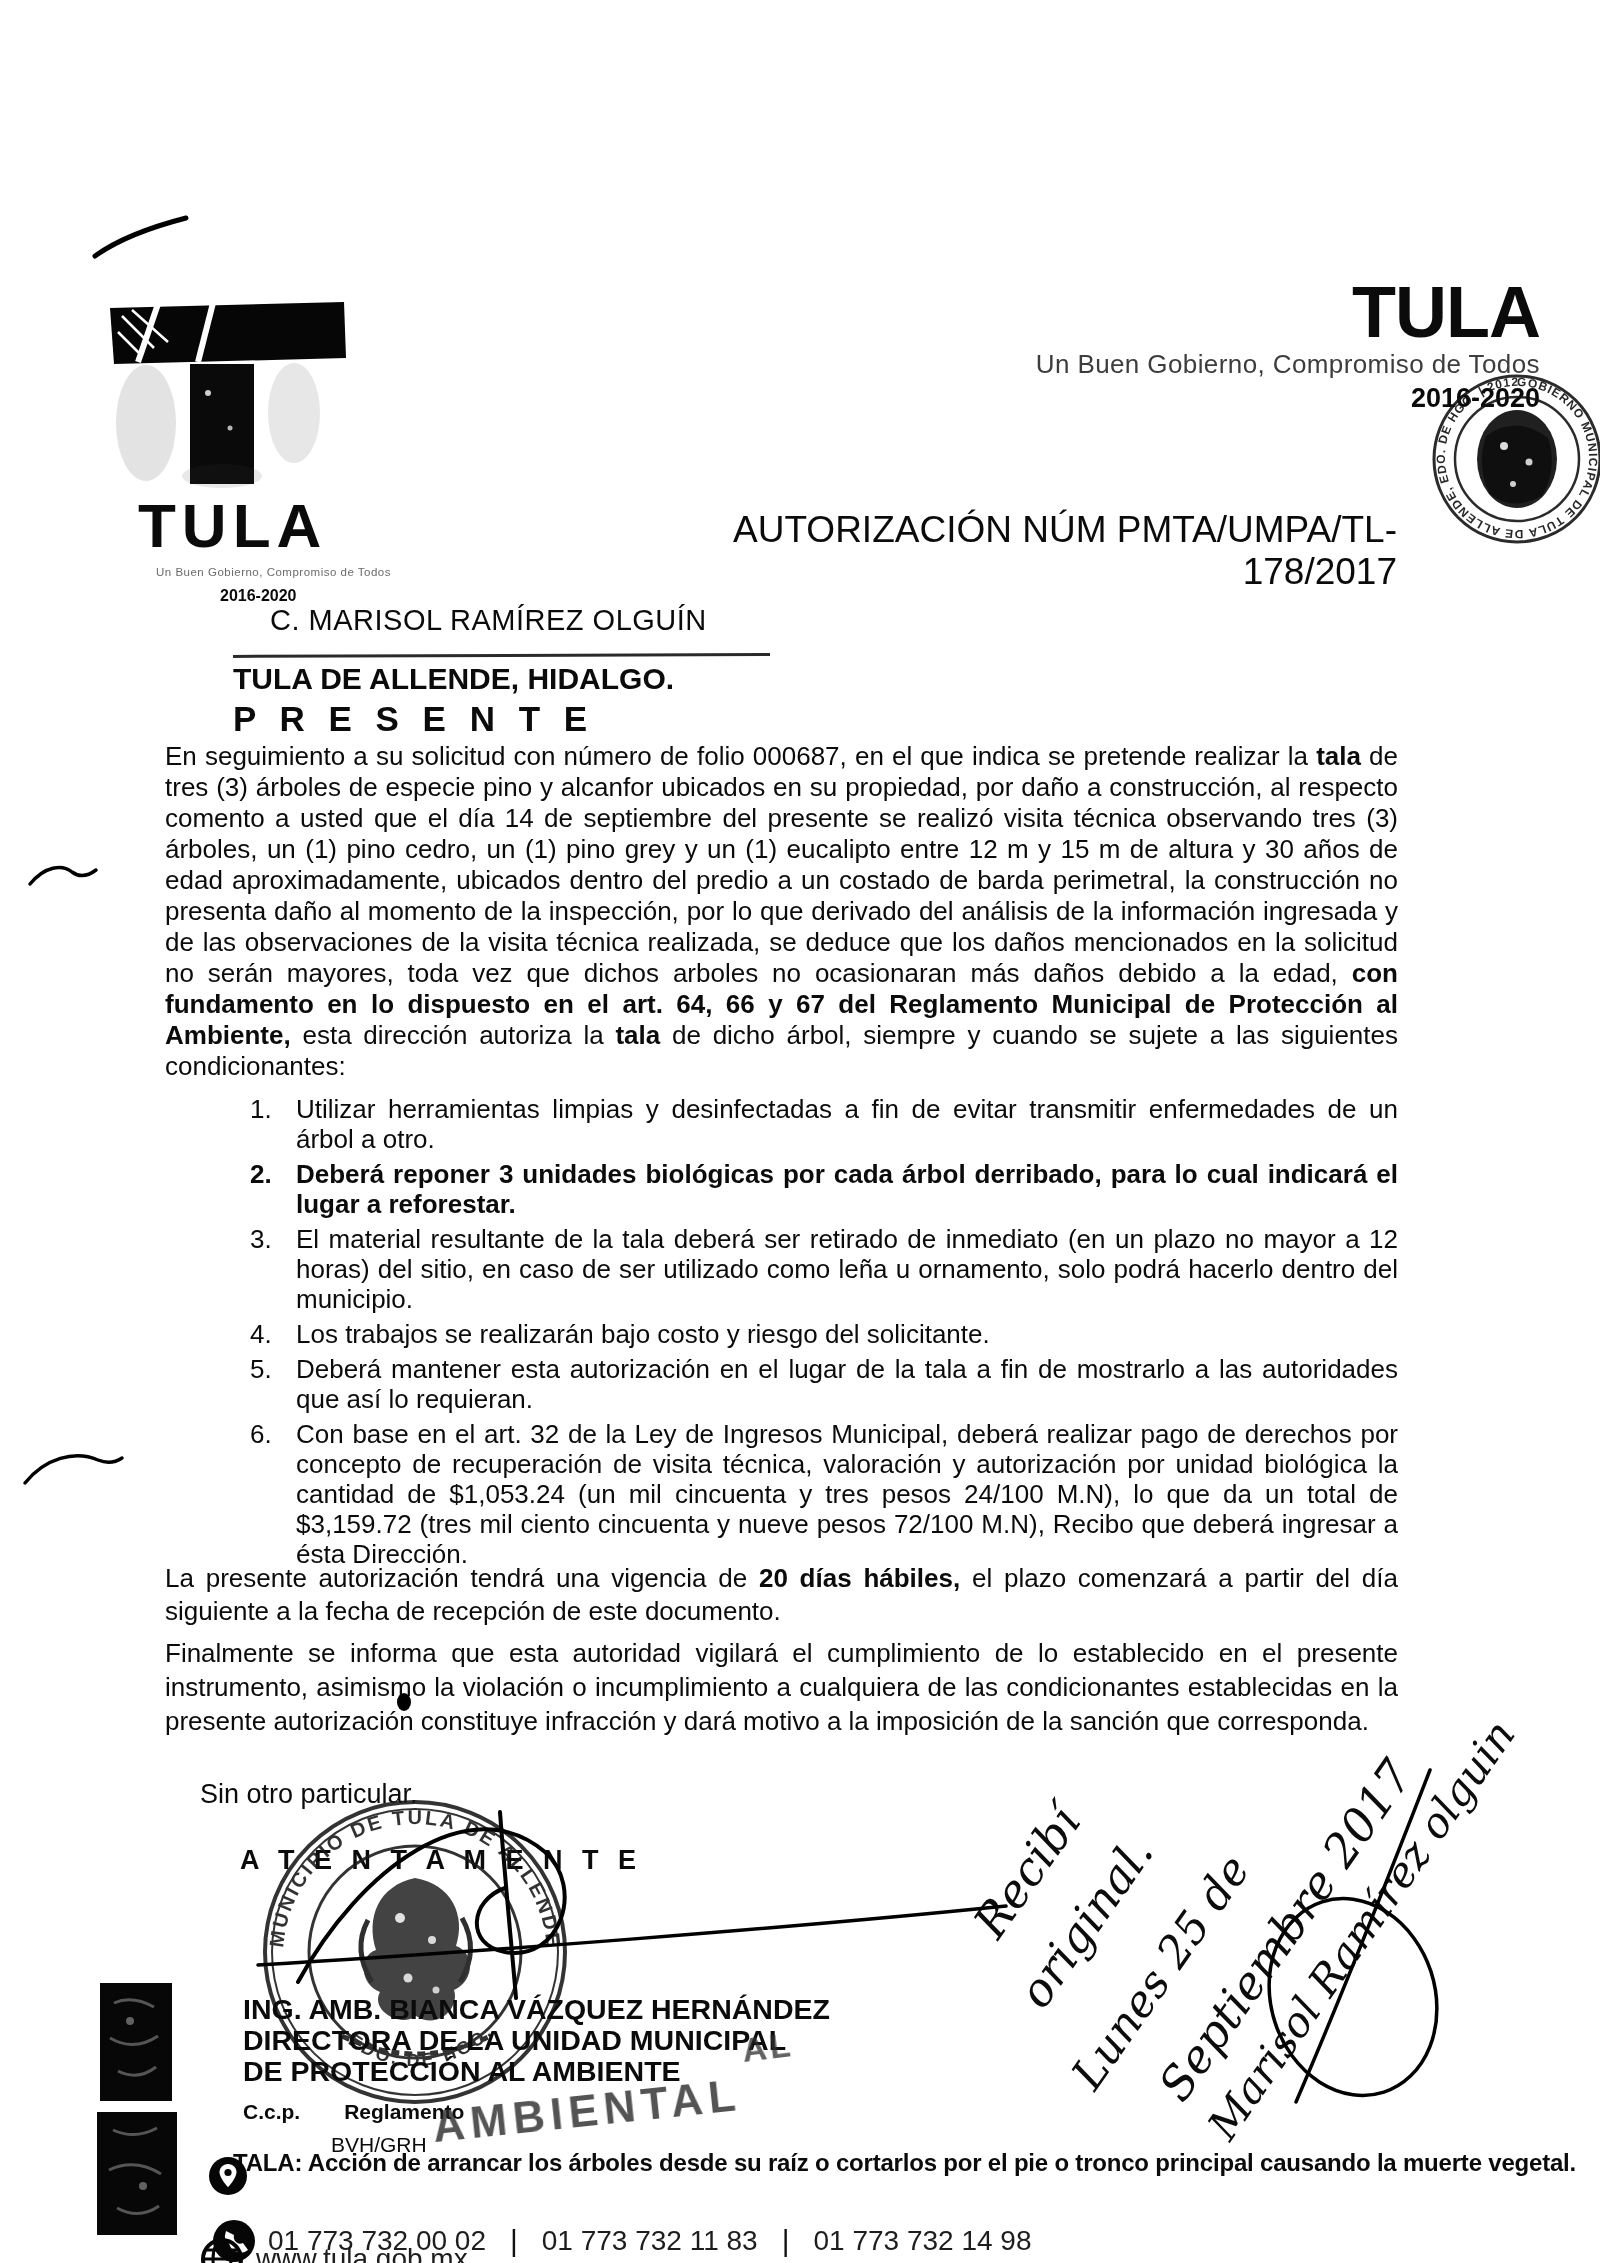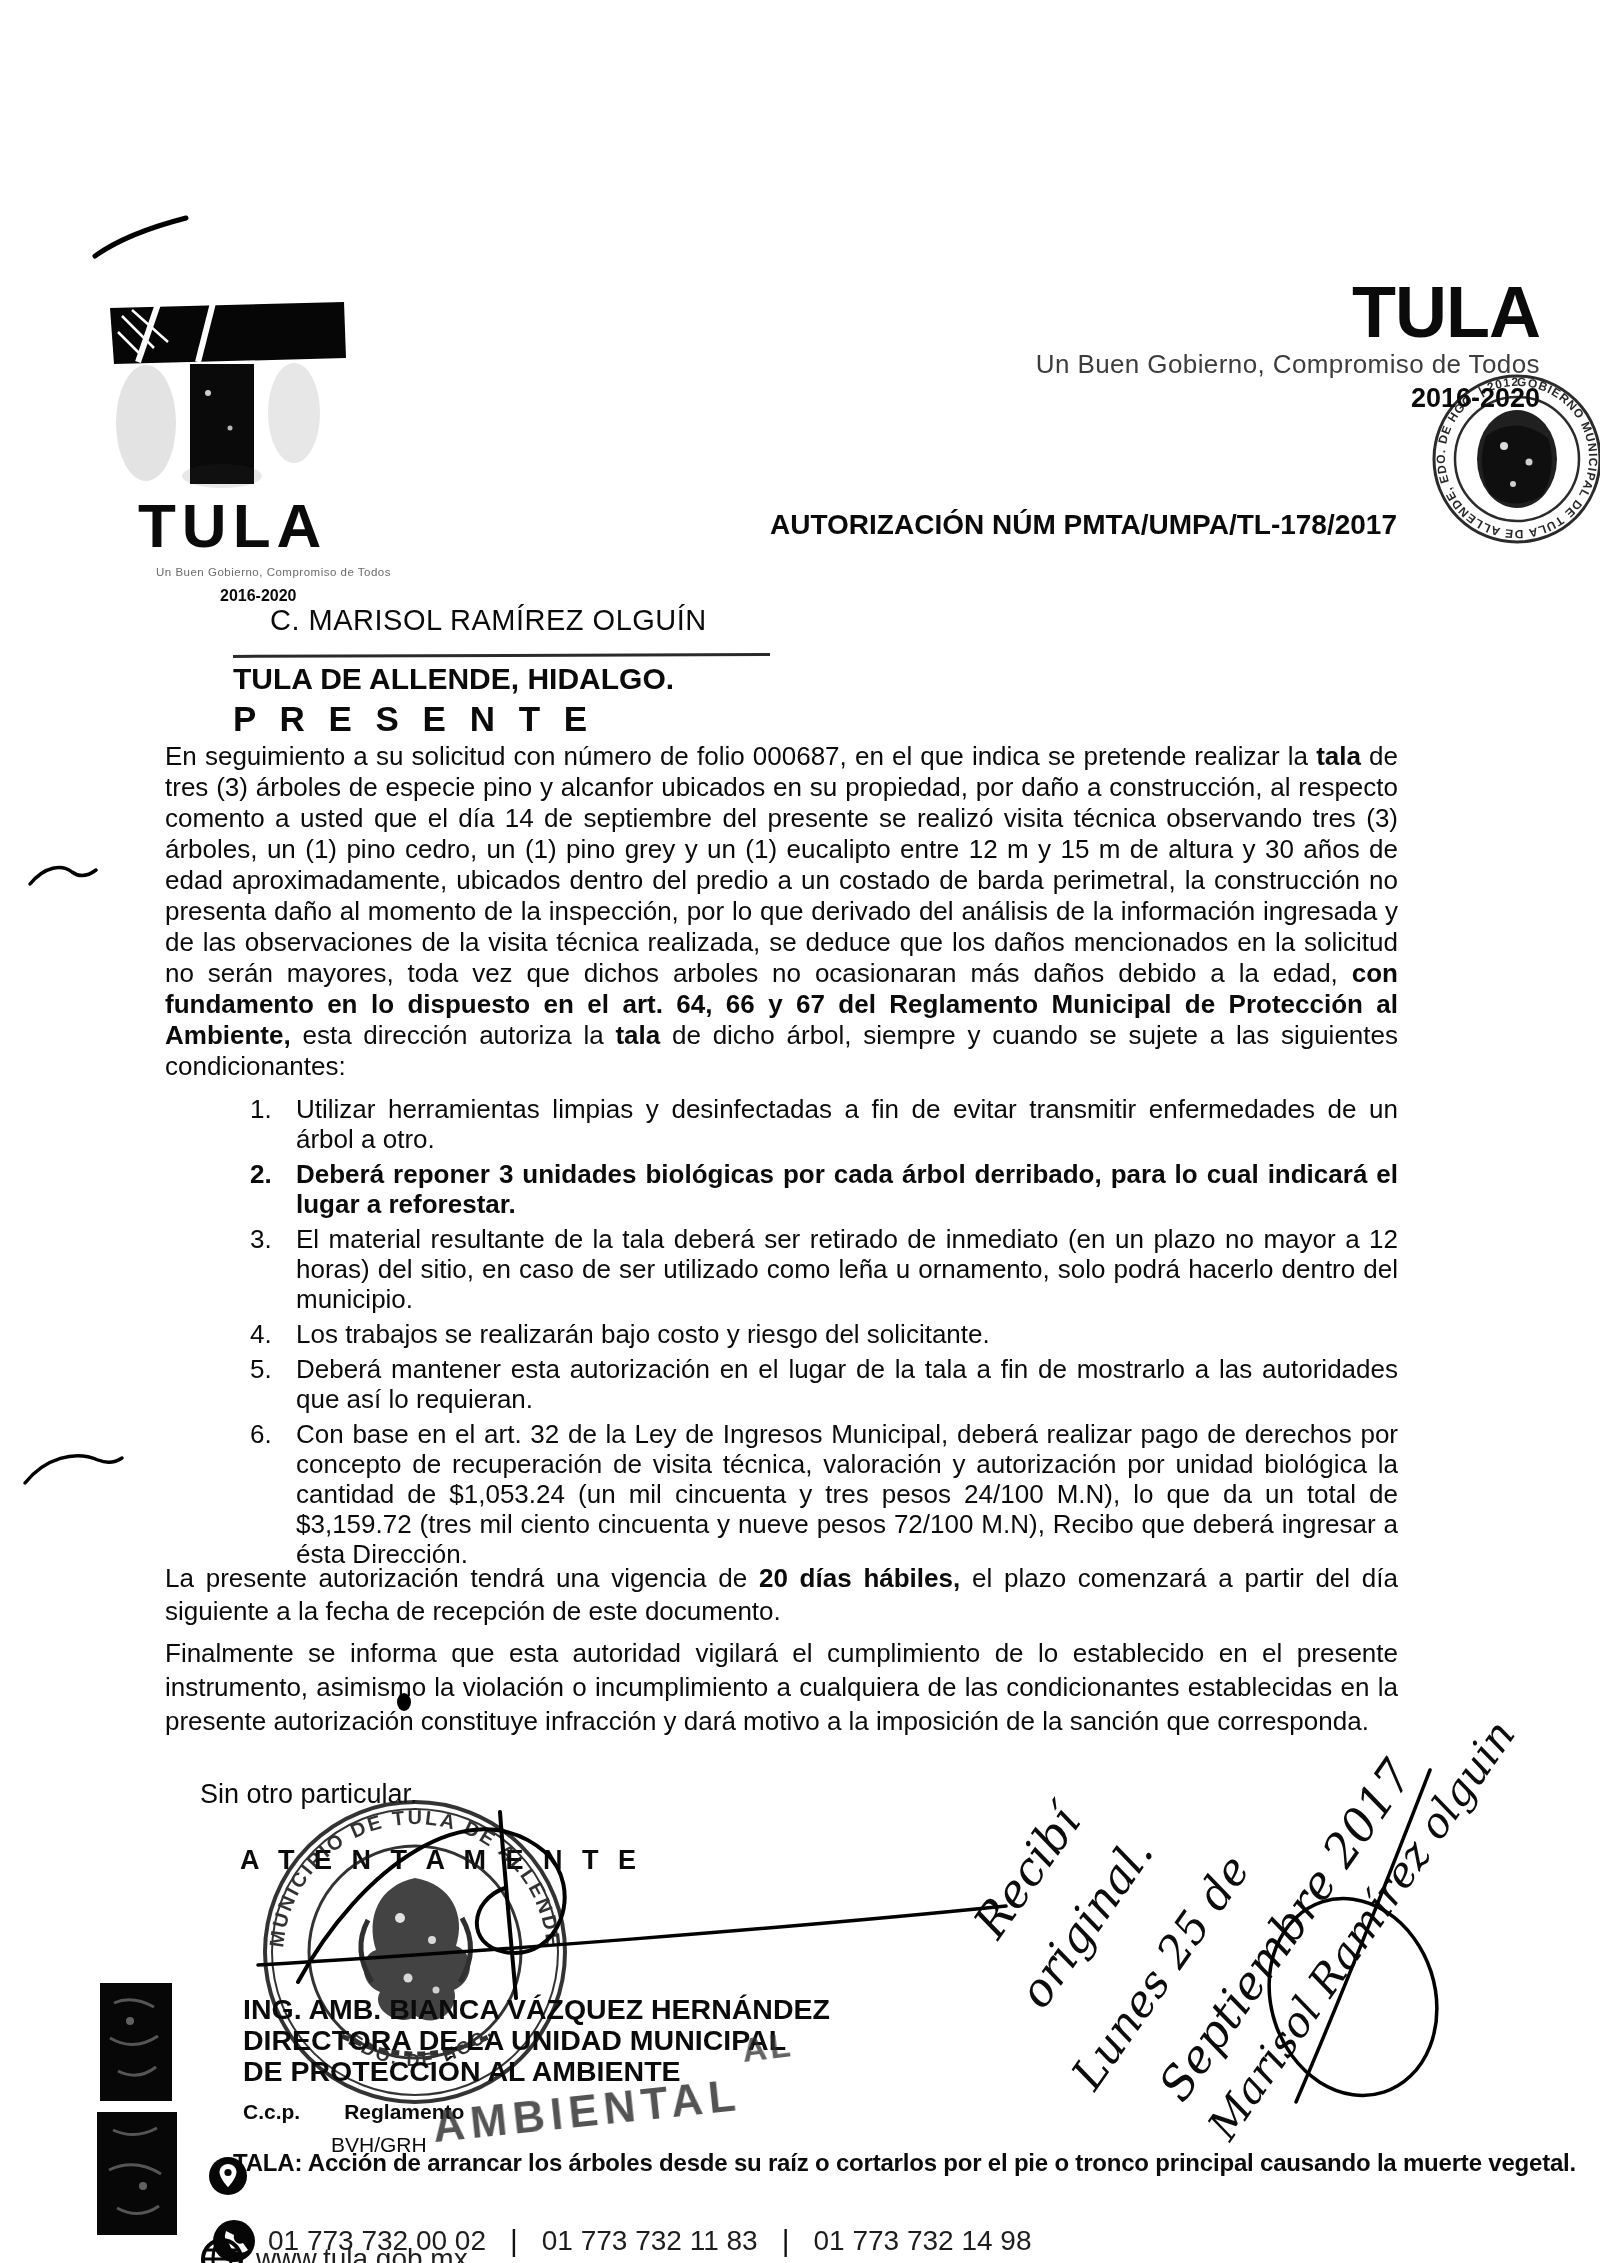--- a/index.html
+++ b/index.html
@@ -16,21 +16,21 @@
   .brand-left .logo{position:absolute;left:0;top:0;}
   .brand-left .title{position:absolute;left:40px;top:197px;font-size:62px;font-weight:bold;letter-spacing:6px;line-height:1;}
   .brand-left .tagline{position:absolute;left:58px;top:268px;font-size:11.5px;color:#6b6b6b;white-space:nowrap;filter:blur(0.5px);letter-spacing:0.5px;}
   .brand-left .period{position:absolute;left:122px;top:289px;font-size:16px;font-weight:bold;}
   .brand-right{right:60px;top:278px;width:520px;text-align:right;}
   .brand-right .title{font-size:72px;font-weight:bold;letter-spacing:-1px;line-height:0.95;}
   .brand-right .tagline{font-size:26px;color:#3d3d3d;margin-top:3px;letter-spacing:0.4px;filter:blur(0.3px);}
   .brand-right .period{font-size:27px;font-weight:bold;margin-top:3px;}
   
   .auth-block{left:700px;top:509px;width:697px;text-align:right;}
-  .auth-block .line1{font-size:28px;font-weight:bold;}
+  .auth-block .line1{font-size:37px;font-weight:normal;}
   .auth-block .line2{font-size:27.5px;margin-top:5px;}
   
   .addr-name{left:233px;top:604px;font-size:29px;font-weight:normal;letter-spacing:0.5px;margin-left:37px;}
   .addr-line{left:233px;top:654px;width:537px;height:3px;background:#2a2a2a;transform:rotate(-0.2deg);}
   .addr-city{left:233px;top:662px;font-size:30px;font-weight:bold;}
   .addr-present{left:233px;top:699px;font-size:35px;font-weight:bold;letter-spacing:7px;}
   
   .intro{left:165px;top:741px;width:1233px;font-size:26px;line-height:31px;text-align:justify;}
   .conditions{left:250px;top:1094px;width:1148px;font-size:26px;line-height:30px;}
   .cond{display:flex;margin-bottom:5px;}

